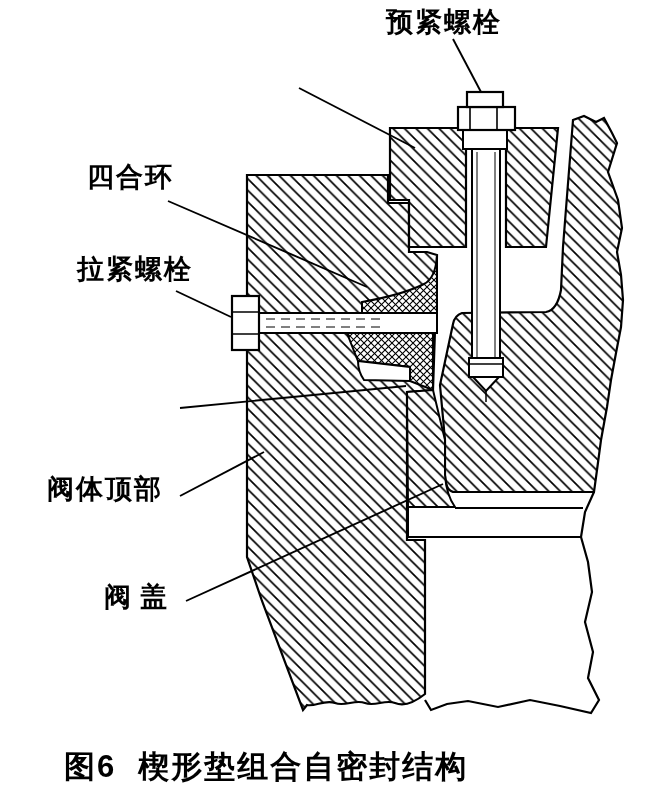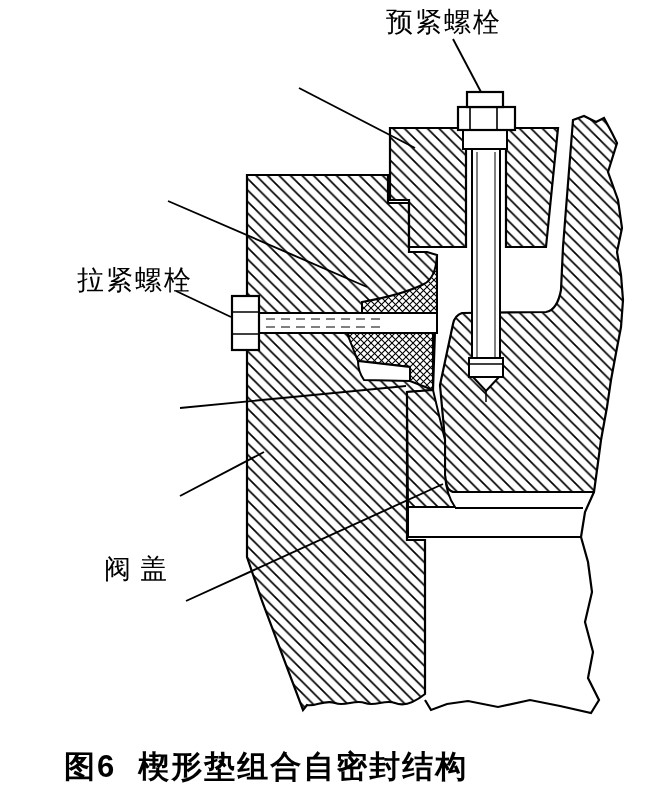--- a/index.html
+++ b/index.html
@@ -1,19 +1,19 @@
 <!DOCTYPE html>
 <html><head>
 <meta charset="utf-8">
 <style>
   html,body{margin:0;padding:0;background:#fff;}
   .page{position:relative;width:653px;height:795px;background:#fff;overflow:hidden;
         font-family:"Liberation Sans",sans-serif;}
   .drawing{position:absolute;left:0;top:0;}
-  .label{position:absolute;font-weight:400;font-size:27px;letter-spacing:2px;
+  .label{position:absolute;font-weight:700;font-size:27px;letter-spacing:2px;
          color:#000;white-space:nowrap;line-height:1.05;}
   .label-fugai{letter-spacing:9px;}
   .caption{position:absolute;left:64px;top:746px;font-weight:bold;font-size:31px;
            letter-spacing:2px;color:#000;white-space:nowrap;}
   .caption .gap{display:inline-block;width:22px;}
 </style>
 </head>
 <body>
 
 <div class="page">
@@ -80,20 +80,22 @@
       <path d="M299,88 L415,148"></path>
       <path d="M168,201 L367,287"></path>
       <path d="M176,291 L231,317"></path>
       <path d="M180,408 L406,386"></path>
       <path d="M180,496 L264,452"></path>
       <path d="M186,601 L443,484"></path>
     </g>
   </svg>
 
   <div class="label" style="left:386px;top:8px">预紧螺栓</div>
-  <div class="label" style="left:77px;top:266px">拉紧螺栓</div>
-  <div class="label label-fugai" style="left:104px;top:555px">阀盖</div>
+  <div class="label" style="left:87px;top:163px">四合环</div>
+  <div class="label" style="left:77px;top:255px">拉紧螺栓</div>
+  <div class="label" style="left:47px;top:475px">阀体顶部</div>
+  <div class="label label-fugai" style="left:104px;top:583px">阀盖</div>
 
   <div class="caption">
     <span>图6</span><span class="gap"></span><span>楔形垫组合自密封结构</span>
   </div>
 
 </div>
 
 </body></html>

